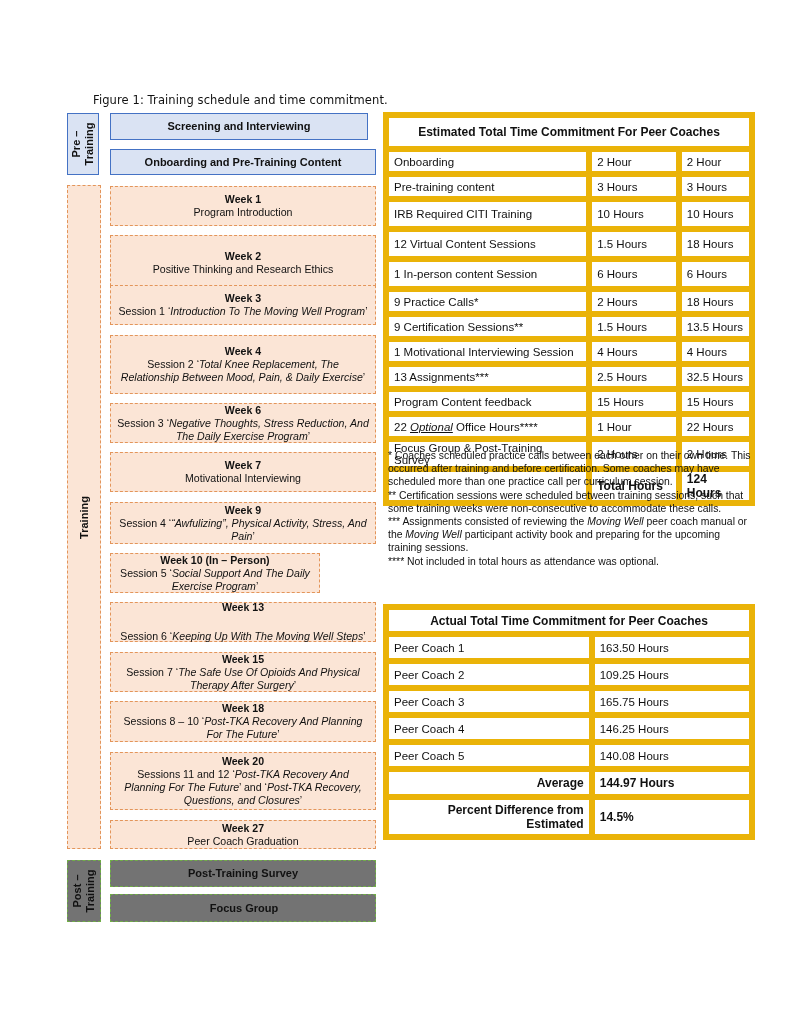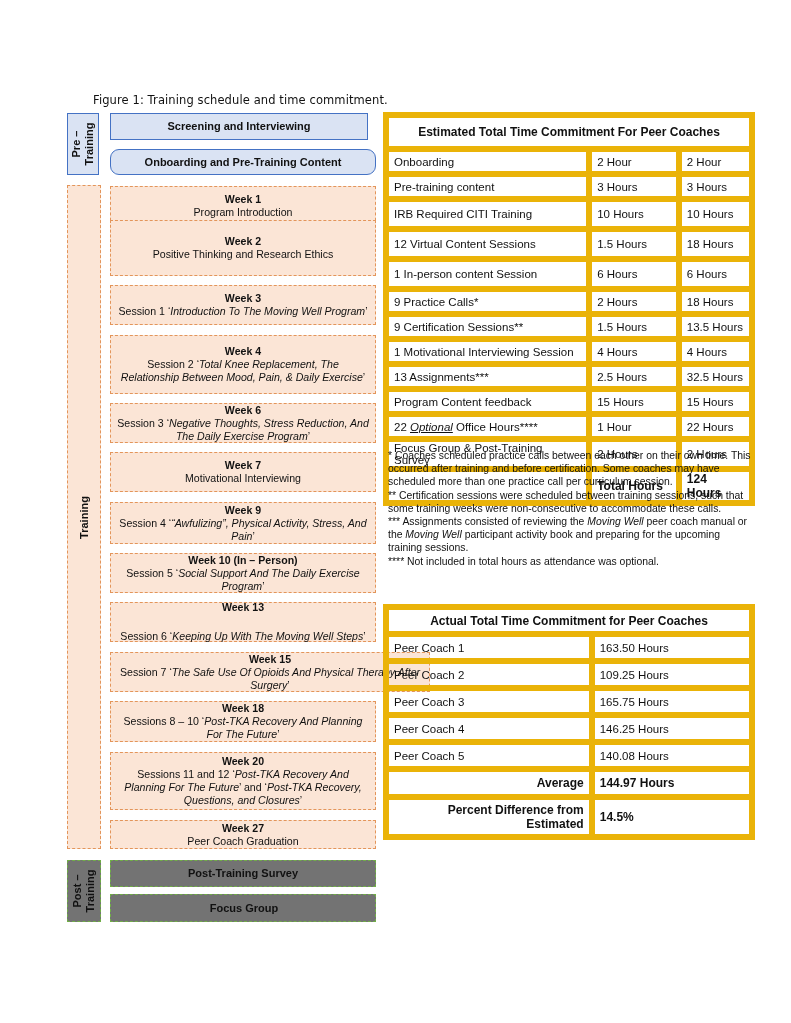--- a/index.html
+++ b/index.html
@@ -53,27 +53,27 @@
 </div>
 <div class="abs phase train" style="left:67px;top:185px;width:34px;height:664px;">
   <div class="vtext">Training</div>
 </div>
 <div class="abs phase post" style="left:67px;top:860px;width:34px;height:62px;">
   <div class="vtext"><span style="white-space:pre;">Post –
 Training</span></div>
 </div>
 
 <div class="abs box pre" style="left:110px;top:113px;width:258px;height:27px;">Screening and Interviewing</div>
-<div class="abs box pre" style="left:110px;top:149px;width:266px;height:26px;border-radius:9px;">Onboarding and Pre-Training Content</div>
+<div class="abs box pre" style="left:110px;top:149px;width:266px;height:26px;">Onboarding and Pre-Training Content</div>
 
 <div class="abs box train" style="left:110px;top:186px;width:266px;height:40px;">
   <div class="wk">Week 1</div>
   <div>Program Introduction</div>
 </div>
-<div class="abs box train" style="left:110px;top:220px;width:266px;height:56px;">
+<div class="abs box train" style="left:110px;top:235px;width:266px;height:56px;">
   <div class="wk">Week 2</div>
   <div>Positive Thinking and Research Ethics</div>
 </div>
 <div class="abs box train" style="left:110px;top:285px;width:266px;height:40px;">
   <div class="wk">Week 3</div>
   <div><span>Session 1 ‘</span><i>Introduction To The Moving Well Program</i><span>’</span></div>
 </div>
 <div class="abs box train" style="left:110px;top:335px;width:266px;height:59px;">
   <div class="wk">Week 4</div>
   <div><span>Session 2 ‘</span><i>Total Knee Replacement, The Relationship Between Mood, Pain, &amp; Daily Exercise</i><span>’</span></div>
@@ -83,29 +83,29 @@
   <div><span>Session 3 ‘</span><i>Negative Thoughts, Stress Reduction, And The Daily Exercise Program</i><span>’</span></div>
 </div>
 <div class="abs box train" style="left:110px;top:452px;width:266px;height:40px;">
   <div class="wk">Week 7</div>
   <div>Motivational Interviewing</div>
 </div>
 <div class="abs box train" style="left:110px;top:502px;width:266px;height:42px;">
   <div class="wk">Week 9</div>
   <div><span>Session 4 ‘</span><i>“Awfulizing”, Physical Activity, Stress, And Pain</i><span>’</span></div>
 </div>
-<div class="abs box train" style="left:110px;top:553px;width:266px;height:40px;">
+<div class="abs box train" style="left:110px;top:553px;width:210px;height:40px;">
   <div class="wk">Week 10 (In – Person)</div>
   <div><span>Session 5 ‘</span><i>Social Support And The Daily Exercise Program</i><span>’</span></div>
 </div>
 <div class="abs box train" style="left:110px;top:602px;width:266px;height:40px;gap:16px;">
   <div class="wk">Week 13</div>
   <div><span>Session 6 ‘</span><i>Keeping Up With The Moving Well Steps</i><span>’</span></div>
 </div>
-<div class="abs box train" style="left:110px;top:652px;width:320px;height:40px;">
+<div class="abs box train" style="left:110px;top:652px;width:266px;height:40px;">
   <div class="wk">Week 15</div>
   <div><span>Session 7 ‘</span><i>The Safe Use Of Opioids And Physical Therapy After Surgery</i><span>’</span></div>
 </div>
 <div class="abs box train" style="left:110px;top:701px;width:266px;height:41px;">
   <div class="wk">Week 18</div>
   <div><span>Sessions 8 – 10 ‘</span><i>Post-TKA Recovery And Planning For The Future</i><span>’</span></div>
 </div>
 <div class="abs box train" style="left:110px;top:752px;width:266px;height:58px;">
   <div class="wk">Week 20</div>
   <div><span>Sessions 11 and 12 ‘</span><i>Post-TKA Recovery And Planning For The Future</i><span>’ and ‘</span><i>Post-TKA Recovery, Questions, and Closures</i><span>’</span></div>

